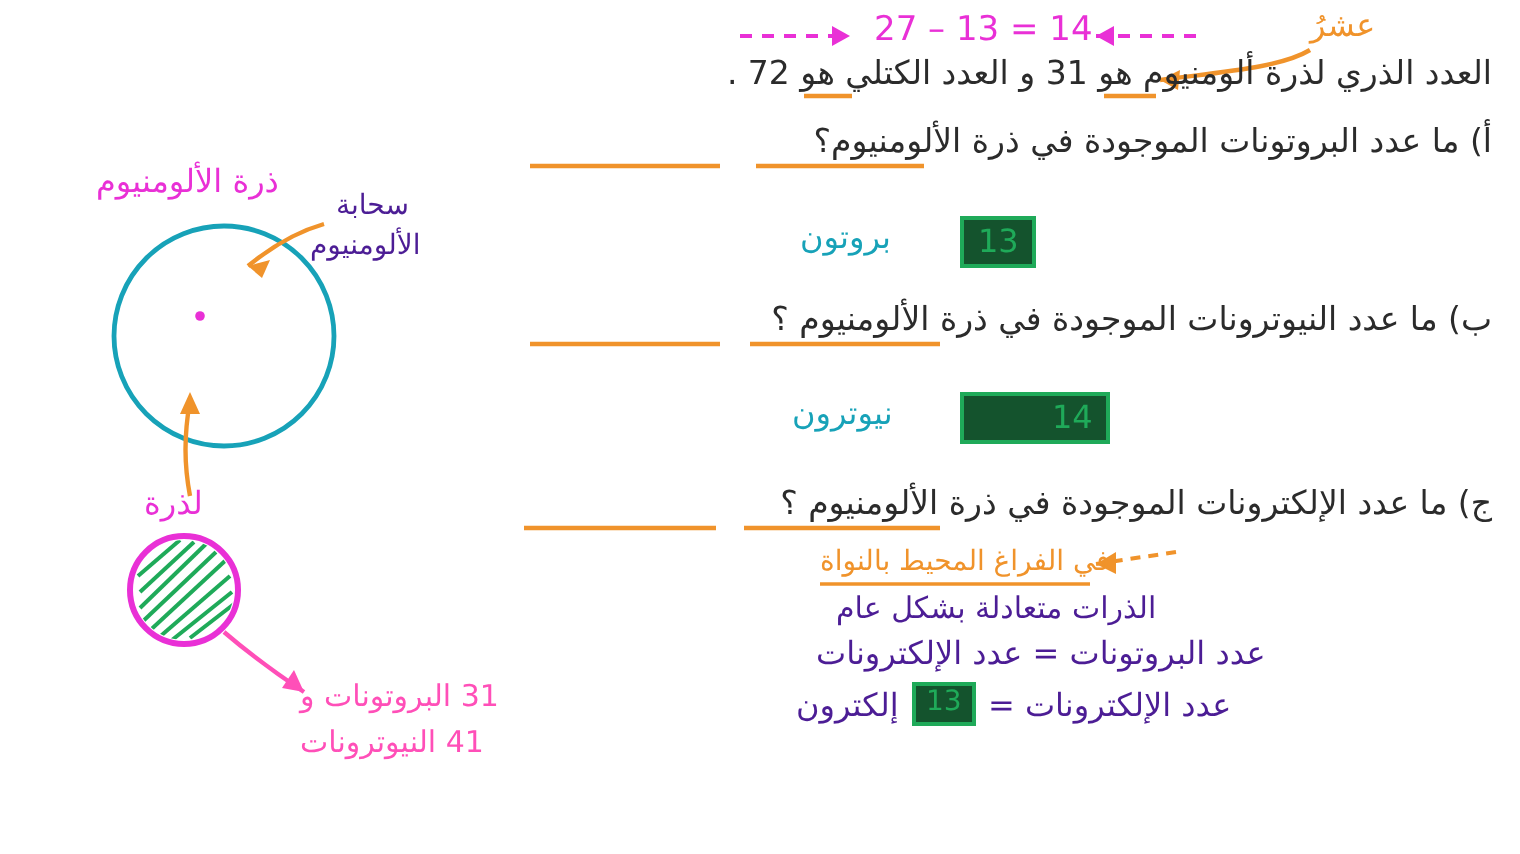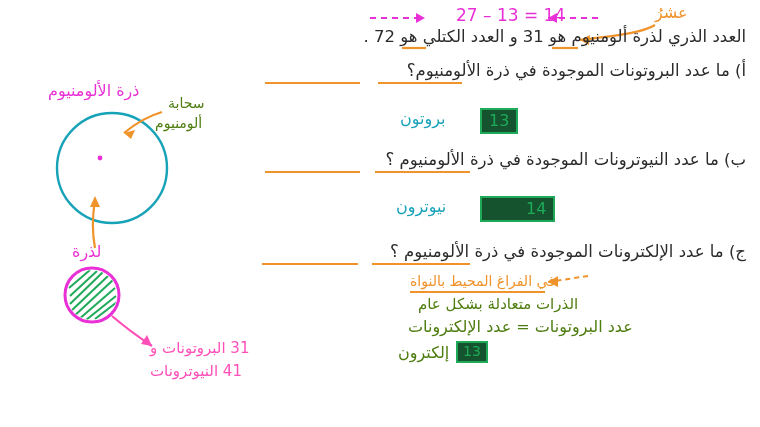--- a/index.html
+++ b/index.html
@@ -32,21 +32,21 @@
     unicode-bidi: normal;
   }
   .q {
     color: #2b2b2b;
     font-size: 16px;
   }
   .teal {
     color: #17a2b8;
   }
   .green {
-    color: #4d7c0f;
+    color: #4c1d95;
   }
   .orange {
     color: #f0932b;
     text-align: right;
   }
   .magenta {
     color: #e930d6;
   }
   .pink {
     color: #ff4fb8;
@@ -131,21 +131,21 @@
       </g>
       <clipPath id="nuc">
           <circle cx="92" cy="295" r="25"></circle>
         </clipPath>
     </g>
 
     <path d="M112 316 C 126 328, 140 338, 152 346" stroke="#ff4fb8" stroke-width="2.2" fill="none"></path>
     <polygon points="152,346 141,344 147,335" fill="#ff4fb8"></polygon>
   </svg>
 
-  <div class="txt magenta ltr" style="left:437px; top:6px; font-size:17px;margin-left:19px;">27 – 13 = 14</div>
+  <div class="txt magenta ltr" style="left:437px; top:6px; font-size:17px;">27 – 13 = 14</div>
 
   <div class="txt orange" style="left:655px; top:4px; font-size:16px;">عشرُ</div>
 
   <div class="txt q" style="right:14px; top:28px; font-size:16.5px;">العدد الذري لذرة ألومنيوم هو 13 و العدد الكتلي هو 27 .</div>
 
   <div class="txt q" style="right:14px; top:62px; font-size:16.5px;margin-left:22px;">أ) ما عدد البروتونات الموجودة في ذرة الألومنيوم؟</div>
 
   <div class="boxnum" style="left:480px; top:108px;">13</div>
   <div class="txt teal" style="left:400px; top:110px; font-size:16px;">بروتون</div>
 
@@ -154,23 +154,24 @@
   <div class="boxnum" style="left:480px; top:196px;padding-left:44px;">14</div>
   <div class="txt teal" style="left:396px; top:198px; font-size:16px;">نيوترون</div>
 
   <div class="txt q" style="right:14px; top:243px; font-size:16.5px;">ج) ما عدد الإلكترونات الموجودة في ذرة الألومنيوم ؟</div>
 
   <div class="txt green" style="left:418px; top:296px; font-size:15px;">الذرات متعادلة بشكل عام</div>
 
   <div class="txt orange" style="left:410px; top:274px; font-size:14px;">في الفراغ المحيط بالنواة</div>
   <div class="txt green" style="left:408px; top:318px; font-size:16px;">عدد البروتونات = عدد الإلكترونات</div>
 
+  <div class="txt green" style="left:494px; top:344px; font-size:16px;">عدد الإلكترونات =</div>
   <div class="boxnum" style="left:456px; top:341px; padding:0 5px 1px 5px; font-size:14px;">13</div>
   <div class="txt green" style="left:398px; top:344px; font-size:16px;">إلكترون</div>
 
   <div class="txt magenta" style="left:48px; top:82px; font-size:16px;">ذرة الألومنيوم</div>
   <div class="txt green" style="left:168px; top:96px; font-size:14px;">سحابة</div>
-  <div class="txt green" style="left:155px; top:116px; font-size:14px;">ألومنيوم</div>
+  <div class="txt green" style="left:155px; top:116px; font-size:14px;">الألومنيوم</div>
   <div class="txt magenta" style="left:72px; top:243px; font-size:16px;">لذرة</div>
   <div class="txt pink" style="left:150px; top:340px; font-size:15px;">13 البروتونات و</div>
   <div class="txt pink" style="left:150px; top:363px; font-size:15px;">14 النيوترونات</div>
 
 </div>
 
 </body></html>

